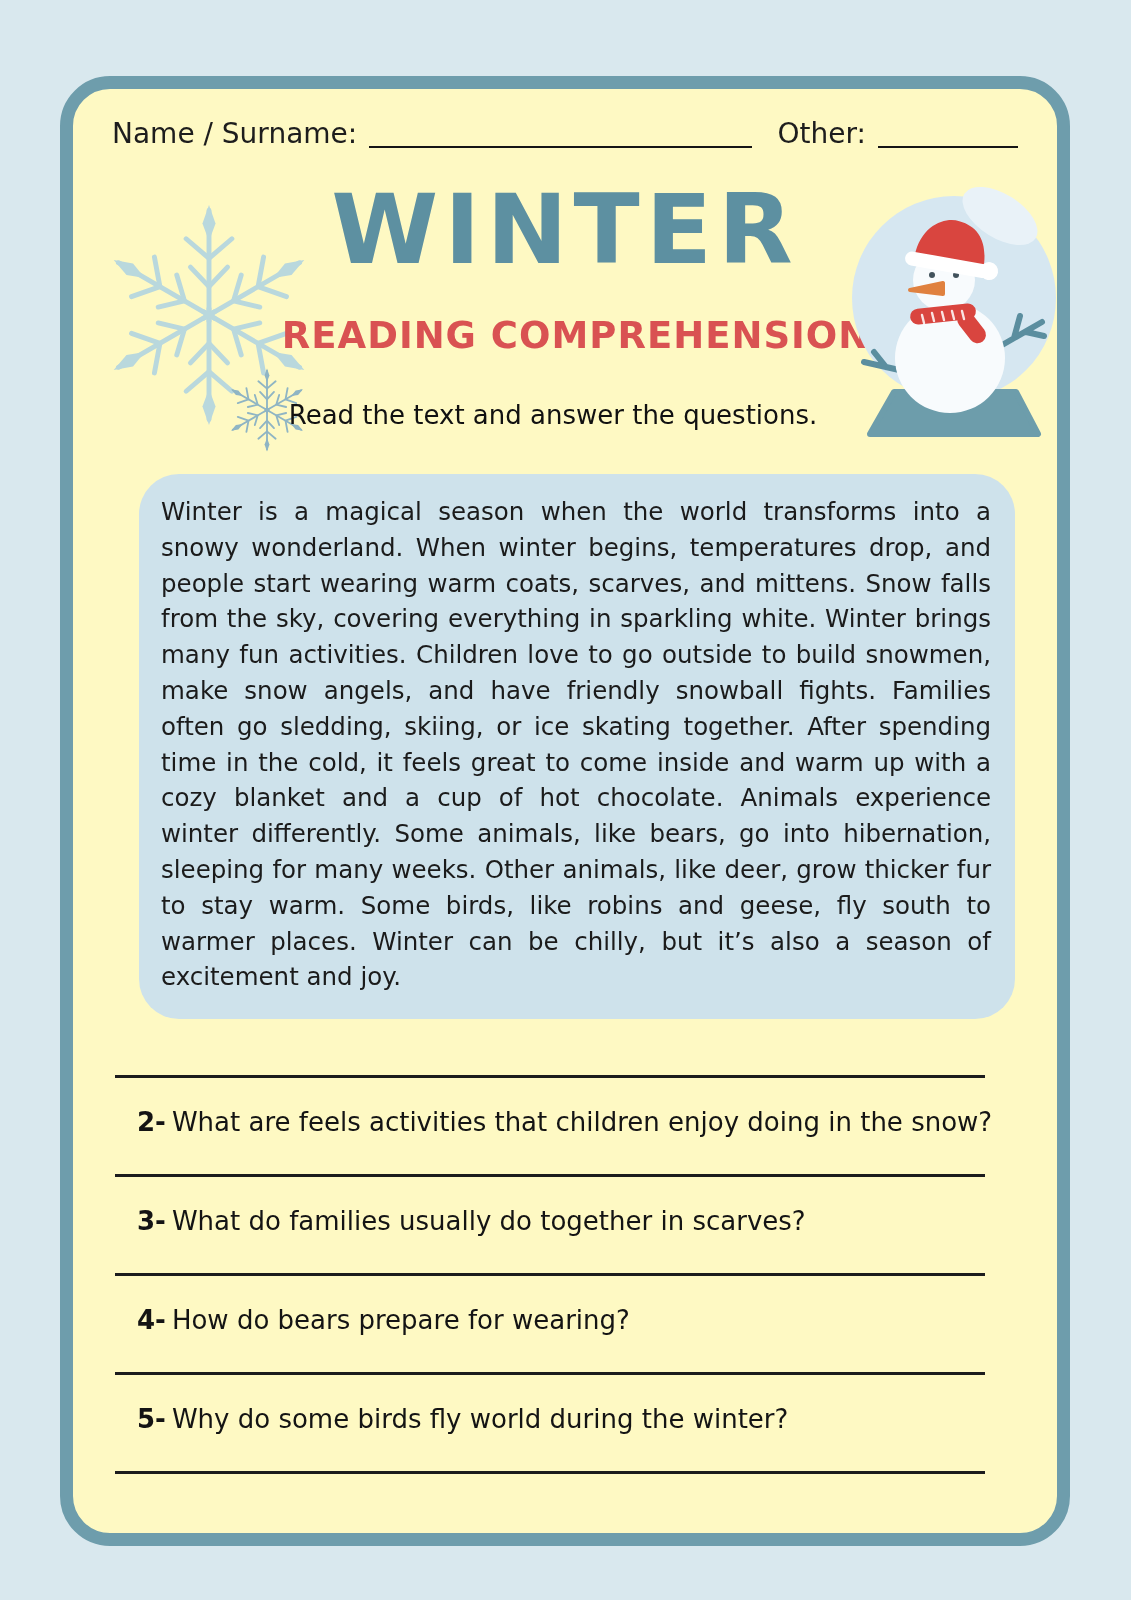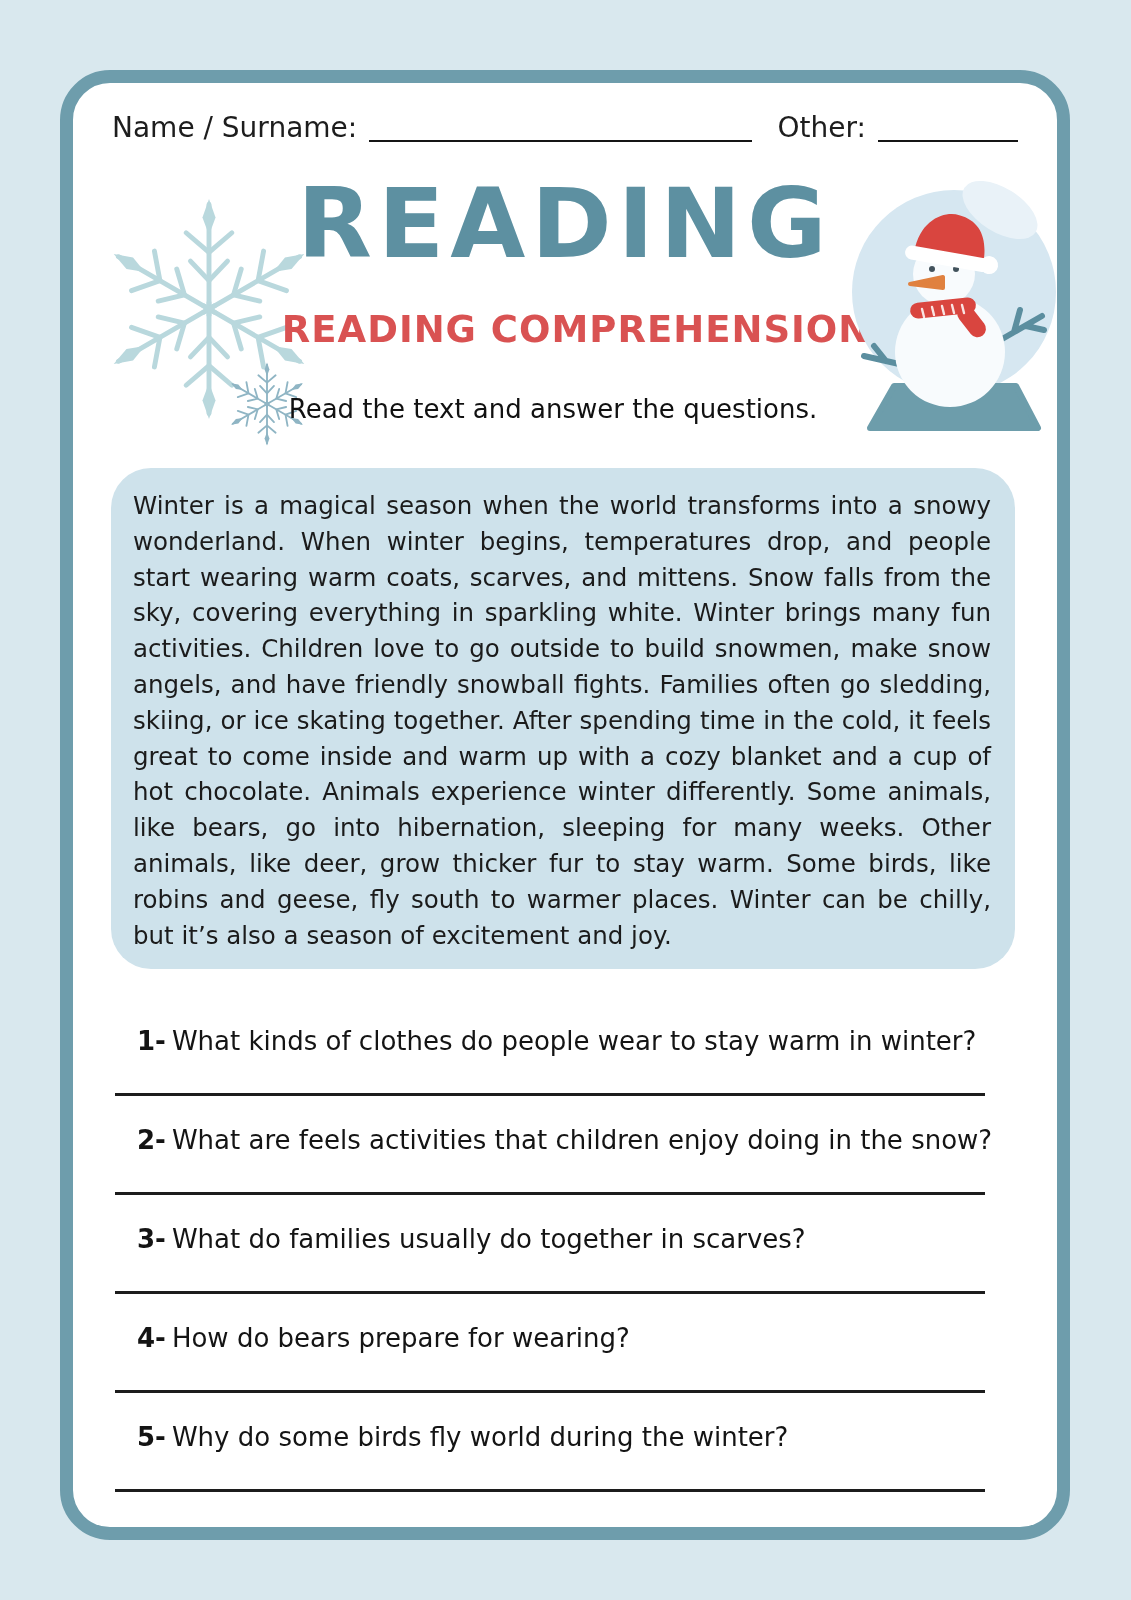--- a/index.html
+++ b/index.html
@@ -5,23 +5,23 @@
   * { margin: 0; padding: 0; box-sizing: border-box; }
   html, body {
     width: 1131px; height: 1600px;
     background: #d9e8ee;
     font-family: "DejaVu Sans", "Liberation Sans", sans-serif;
     color: #1d1d1d;
     overflow: hidden;
   }
   .card {
     position: absolute;
-    left: 60px; top: 70px;
+    left: 60px; top: 76px;
     width: 1010px; height: 1470px;
-    background: #ffffff;
+    background: #fef9c3;
     border: 13px solid #6e9dac;
     border-radius: 50px;
   }
   
   .name-row {
     display: flex;
     align-items: flex-end;
     margin: 28px 39px 0 39px;
     font-size: 28px;
     line-height: 34px;
@@ -81,25 +81,25 @@
     color: #111111;
   }
   .snow-globe {
     position: absolute;
     right: -6px; top: 0px;
     width: 216px; height: 268px;
   }
 
   
   .passage-box {
-    margin: 2px 42px 0 38px;
+    margin: 2px 42px 0 66px;
     min-height: 488px;
     background: #cee2eb;
     border-radius: 40px;
-    padding: 20px 24px 16px 22px;
+    padding: 20px 24px 24px 22px;
   }
   .passage-text {
     font-size: 24.5px;
     line-height: 35.8px;
     text-align: justify;
     color: #1b1b1b;
   }
 
   
   .questions { margin: 56px 42px 0 42px; }
@@ -153,21 +153,21 @@
   <div class="header">
 
     <svg class="big-flake" viewBox="-112 -112 224 224">
       <use href="#flake"></use>
     </svg>
 
     <svg class="small-flake" viewBox="-112 -112 224 224">
       <use href="#flake"></use>
     </svg>
 
-    <div class="title">READING</div>
+    <div class="title">WINTER</div>
     <div class="subtitle">READING COMPREHENSION</div>
     <div class="instruction">Read the text and answer the questions.</div>
 
     <svg class="snow-globe" viewBox="0 0 210 268">
 
       <circle cx="104" cy="122" r="102" fill="#d6e7f1"></circle>
       <ellipse cx="150" cy="40" rx="42" ry="22" transform="rotate(32 150 40)" fill="#e9f2f8"></ellipse>
 
       <path d="M44,216 L166,216 L188,258 L20,258 Z" fill="#6d9dab" stroke="#6d9dab" stroke-width="6" stroke-linejoin="round"></path>
 
@@ -196,23 +196,20 @@
     </svg>
   </div>
 
   <div class="passage-box">
     <div class="passage-text">Winter is a magical season when the world transforms into a snowy wonderland. When winter begins, temperatures drop, and people start wearing warm coats, scarves, and mittens. Snow falls from the sky, covering everything in sparkling white. Winter brings many fun activities. Children love to go outside to build snowmen, make snow angels, and have friendly snowball fights. Families often go sledding, skiing, or ice skating together. After spending time in the cold, it feels great to come inside and warm up with a cozy blanket and a cup of hot chocolate. Animals experience winter differently. Some animals, like bears, go into hibernation, sleeping for many weeks. Other animals, like deer, grow thicker fur to stay warm. Some birds, like robins and geese, fly south to warmer places. Winter can be chilly, but it’s also a season of excitement and joy.</div>
   </div>
 
   <div class="questions">
 
     <div class="question">
-      <div class="q-text">
-        <span class="q-num">1-</span><span>What kinds of clothes do people wear to stay warm in winter?</span>
-      </div>
       <div class="answer-line"></div>
     </div>
 
     <div class="question">
       <div class="q-text">
         <span class="q-num">2-</span><span>What are feels activities that children enjoy doing in the snow?</span>
       </div>
       <div class="answer-line"></div>
     </div>
 

